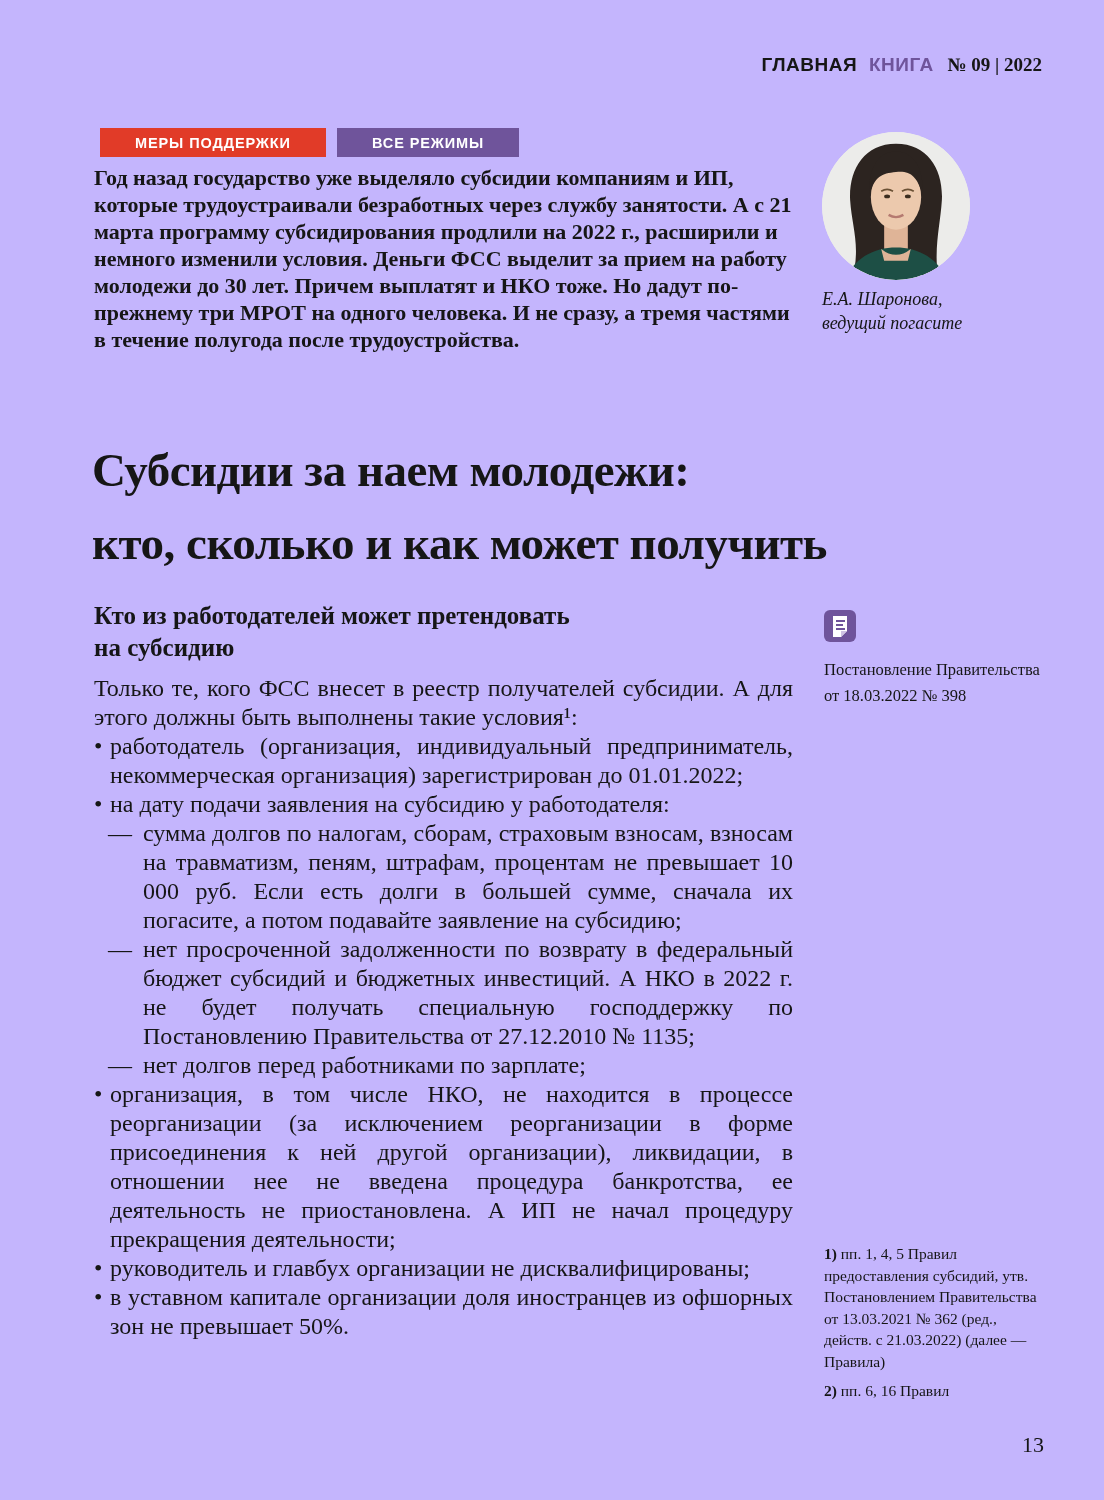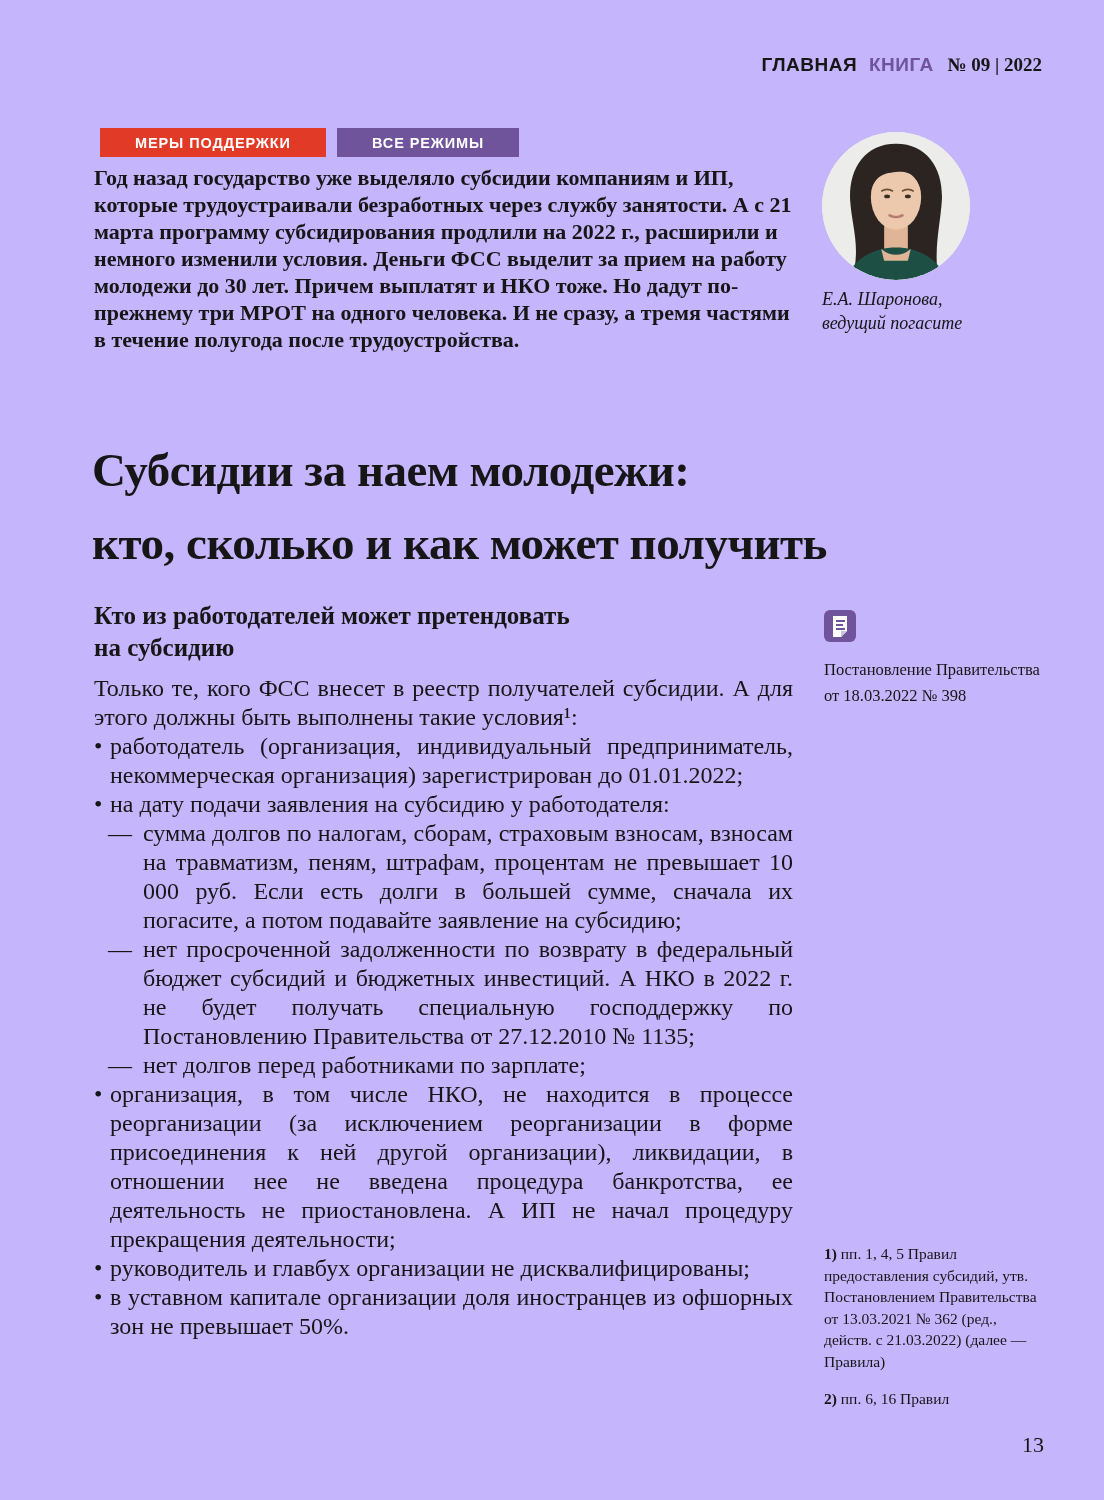--- a/index.html
+++ b/index.html
@@ -89,21 +89,21 @@
   
   .side-ref { position:absolute; left:824px; top:610px; width:218px; }
   .side-ref .icon { width:32px; height:32px; display:block; }
   .side-ref .ref-text { margin-top:15px; font-size:16.5px; line-height:26px; }
 
   
   .footnotes {
     position:absolute; left:824px; top:1243px; width:220px;
     font-size:15.5px; line-height:21.5px;
   }
-  .footnote + .footnote { margin-top:16px; }
+  .footnote + .footnote { margin-top:8px; }
   .footnote .fm { font-weight:bold; }
 
   
   .page-number {
     position:absolute; right:60px; bottom:42px;
     font-size:22px;
   }
 </style>
 </head>
 <body>

